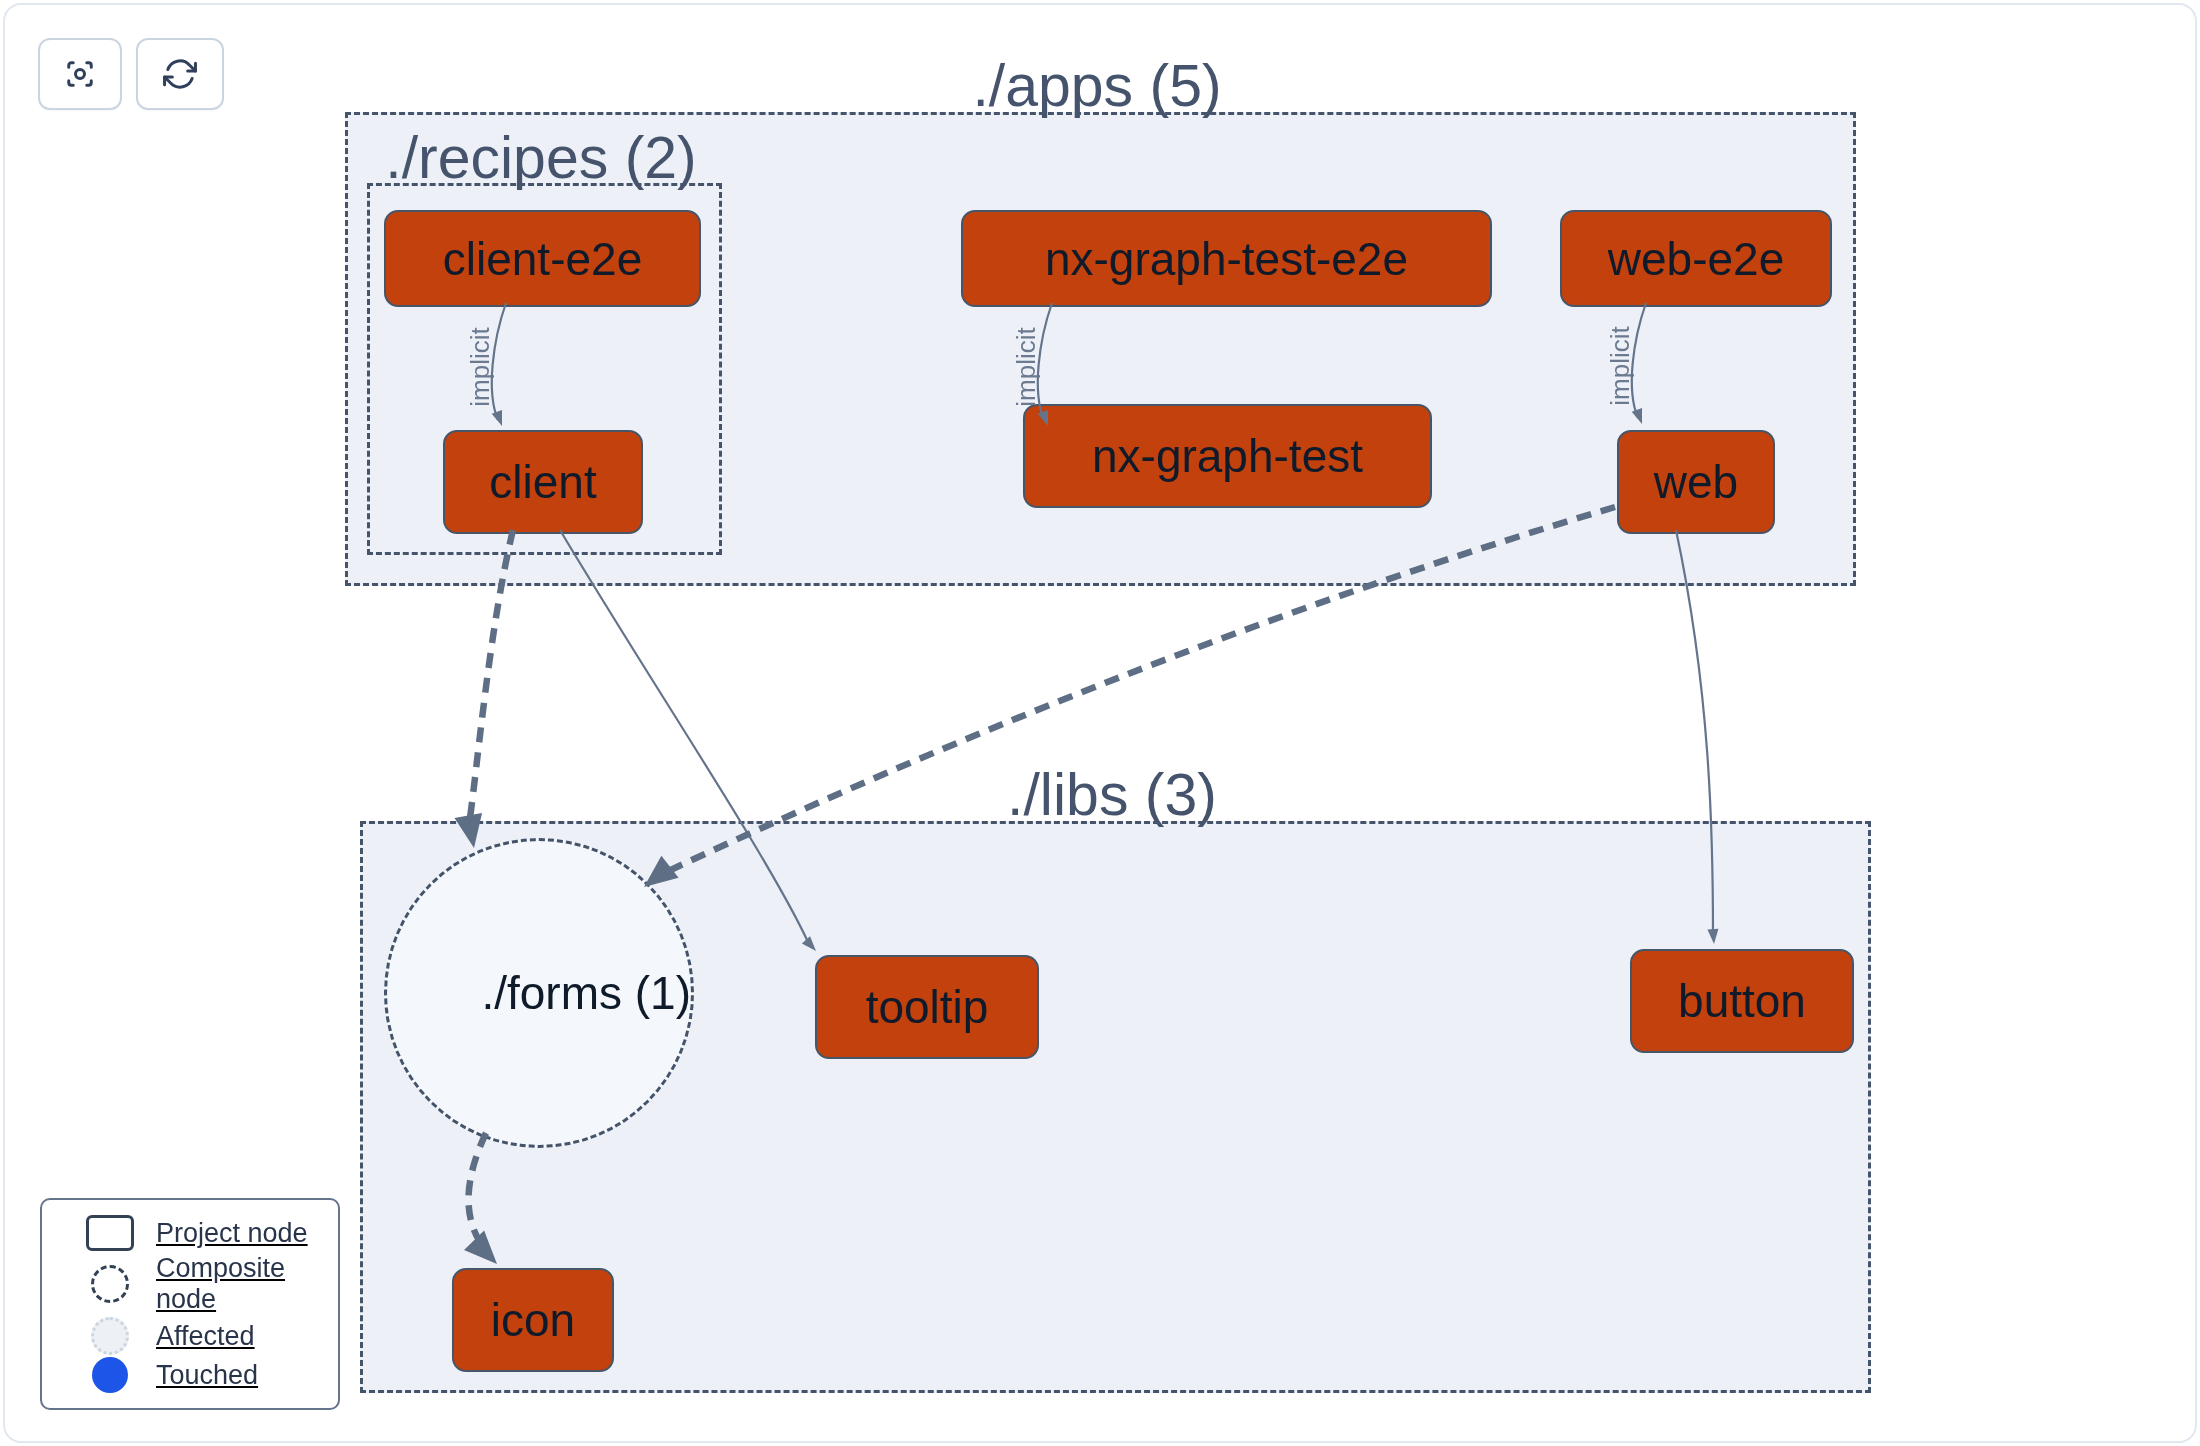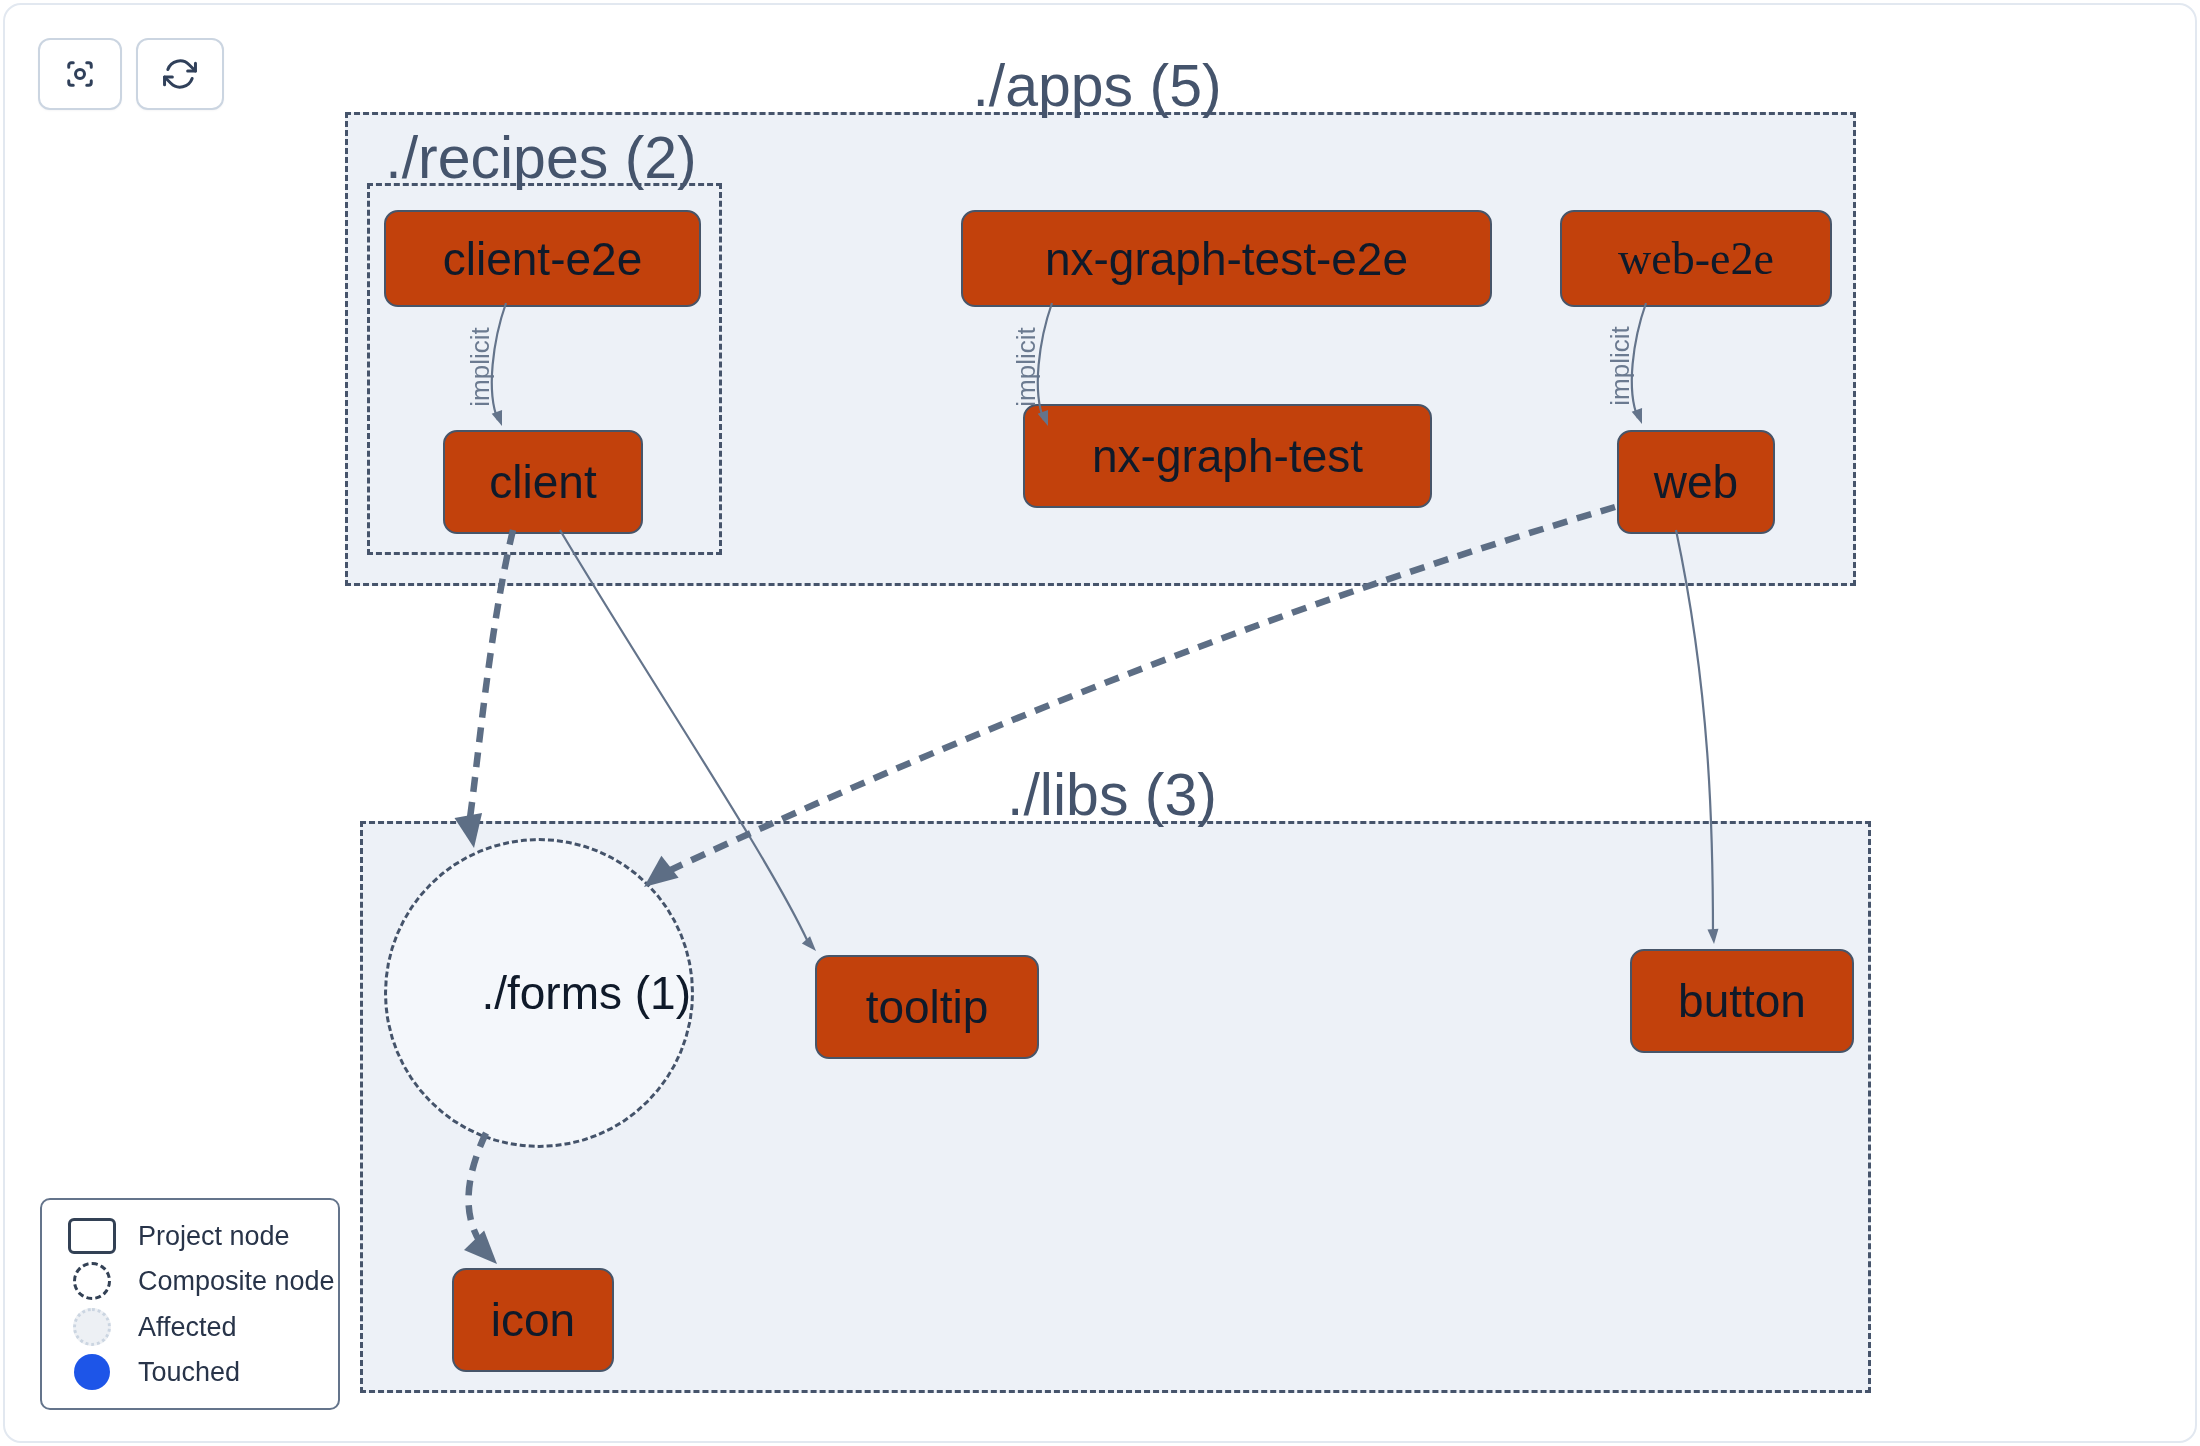--- a/index.html
+++ b/index.html
@@ -27,21 +27,21 @@
   svg.edges{position:absolute;left:0;top:0;z-index:4;pointer-events:none;}
   .edge-thin{stroke:#64748b;stroke-width:2.2;fill:none;}
   .edge-thick{stroke:#5d6e85;stroke-width:6.5;fill:none;stroke-dasharray:15 10;}
   .arrow-thin{fill:#64748b;}
   .arrow-thick{fill:#5d6e85;}
   .edge-label{fill:#6b7a90;font-size:26px;text-anchor:middle;}
   
   .legend{position:absolute;left:40px;top:1198px;width:300px;height:212px;background:#fff;
           border:2px solid #64748b;border-radius:10px;z-index:5;box-sizing:border-box;
           display:flex;flex-direction:column;justify-content:space-around;padding:14px 0;}
-  .legend-row{display:flex;align-items:center;gap:22px;padding-left:26px;}
+  .legend-row{display:flex;align-items:center;gap:22px;padding-left:44px;text-decoration:underline;}
   .legend-row .lic{width:48px;display:flex;justify-content:center;flex:0 0 48px;}
   .legend-label{color:#283449;font-size:27px;}
   .lic-rect{width:44px;height:30px;border:3px solid #334155;border-radius:6px;background:#fff;}
   .lic-circ-dash{width:32px;height:32px;border:3px dashed #334155;border-radius:50%;background:#fff;}
   .lic-circ-affected{width:32px;height:32px;border:3px dotted #cbd5e1;border-radius:50%;background:#edf0f4;}
   .lic-circ-touched{width:36px;height:36px;border-radius:50%;}
 </style>
 </head>
 <body>
 
@@ -59,21 +59,21 @@
 <div class="composite" style="left:384px;top:838px;width:304px;height:304px;">
   <span>./forms (1)</span>
 </div>
 
 <div class="node" style="left:384px;top:210px;width:313px;height:93px;">
   <span>client-e2e</span>
 </div>
 <div class="node" style="left:961px;top:210px;width:527px;height:93px;">
   <span>nx-graph-test-e2e</span>
 </div>
-<div class="node" style="left:1560px;top:210px;width:268px;height:93px;font-family:Liberation Serif, serif;">
+<div class="node" style="left:1560px;top:210px;width:268px;height:93px;">
   <span>web-e2e</span>
 </div>
 <div class="node" style="left:443px;top:430px;width:196px;height:100px;">
   <span>client</span>
 </div>
 <div class="node" style="left:1023px;top:404px;width:405px;height:100px;">
   <span>nx-graph-test</span>
 </div>
 <div class="node" style="left:1617px;top:430px;width:154px;height:100px;">
   <span>web</span>

